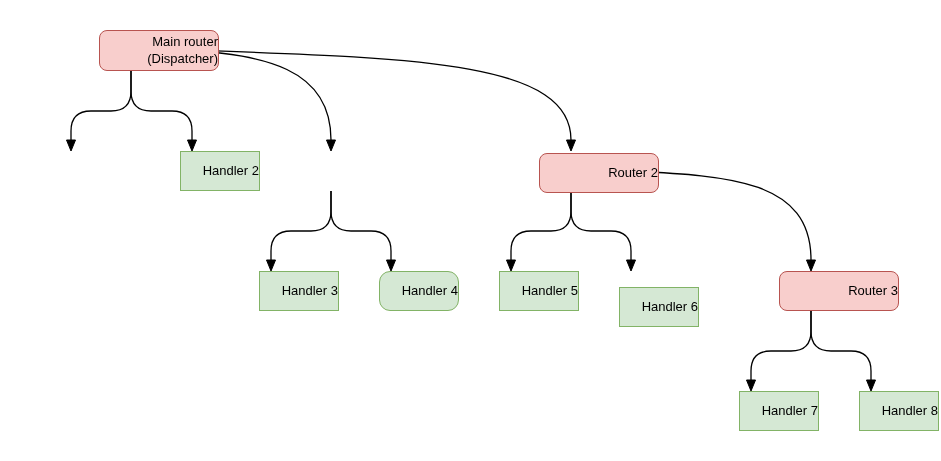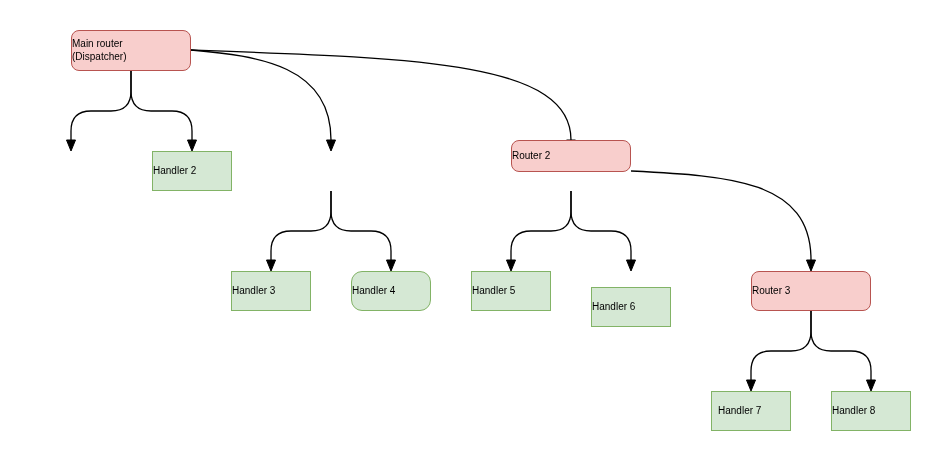--- a/index.html
+++ b/index.html
@@ -28,26 +28,27 @@
   .edge polygon {
     fill: var(--edge-color, #000000);
     stroke: var(--edge-color, #000000);
     stroke-width: 1;
   }
   .node {
     position: absolute;
     box-sizing: border-box;
     display: flex;
     flex-direction: column;
-    align-items: flex-start;
+    align-items: flex-end;
     justify-content: center;
     text-align: center;
-    font-size: 10px;
+    font-size: 13px;
     line-height: 1.25;
     color: #000000;
+    margin-left: 28px;
   }
   .node.router {
     background: var(--router-fill, #f8cecc);
     border: 1.3px solid var(--router-border, #b85450);
     border-radius: 8px;
   }
   .node.handler {
     background: var(--handler-fill, #d5e8d4);
     border: 1.3px solid var(--handler-border, #82b366);
   }
@@ -119,21 +120,21 @@
     <span>Main router</span>
     <span>(Dispatcher)</span>
   </div>
 
 
   <div class="node handler" style="left:152px; top:151px; width:80px; height:40px;">
     <span>Handler 2</span>
   </div>
 
 
-  <div class="node router" style="left:511px; top:140px; width:120px; height:32px;">
+  <div class="node router" style="left:511px; top:153px; width:120px; height:40px;">
     <span>Router 2</span>
   </div>
 
   <div class="node handler" style="left:231px; top:271px; width:80px; height:40px;">
     <span>Handler 3</span>
   </div>
 
   <div class="node handler" style="left:351px; top:271px; width:80px; height:40px;border-radius:11px;">
     <span>Handler 4</span>
   </div>

